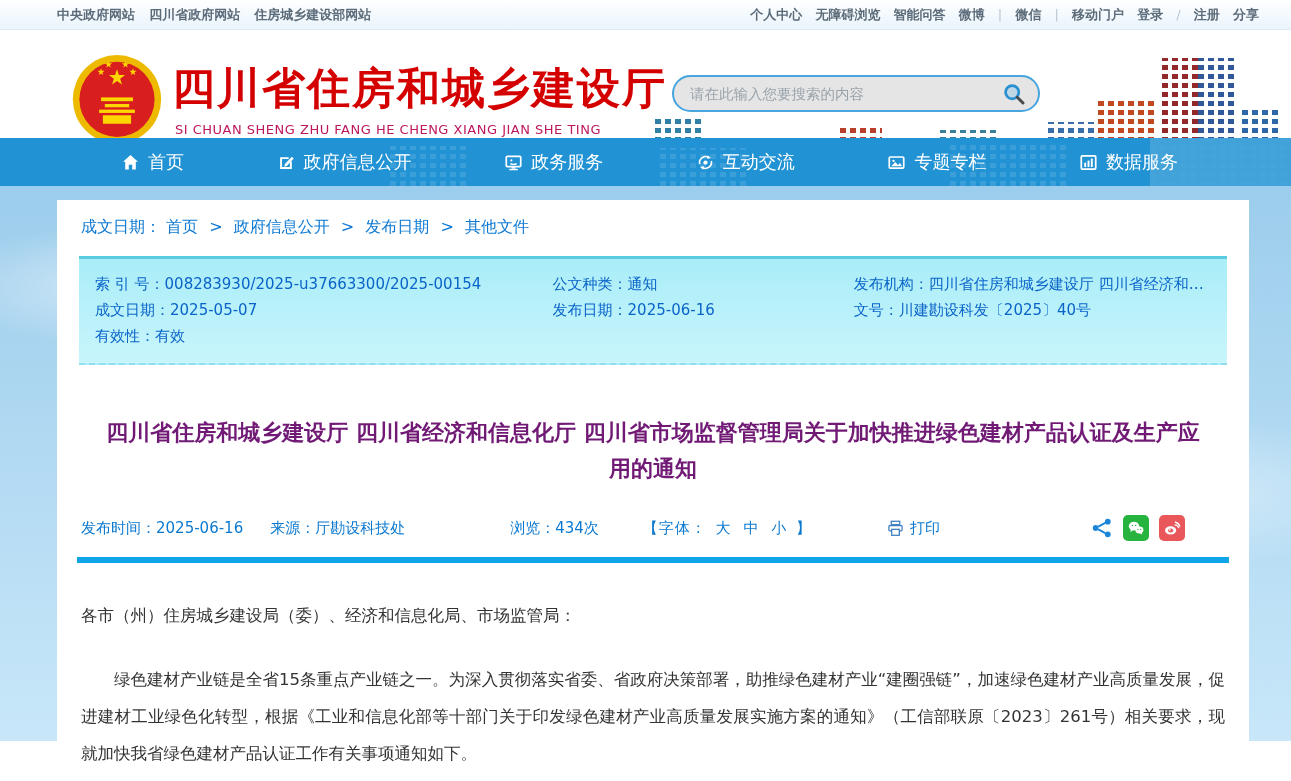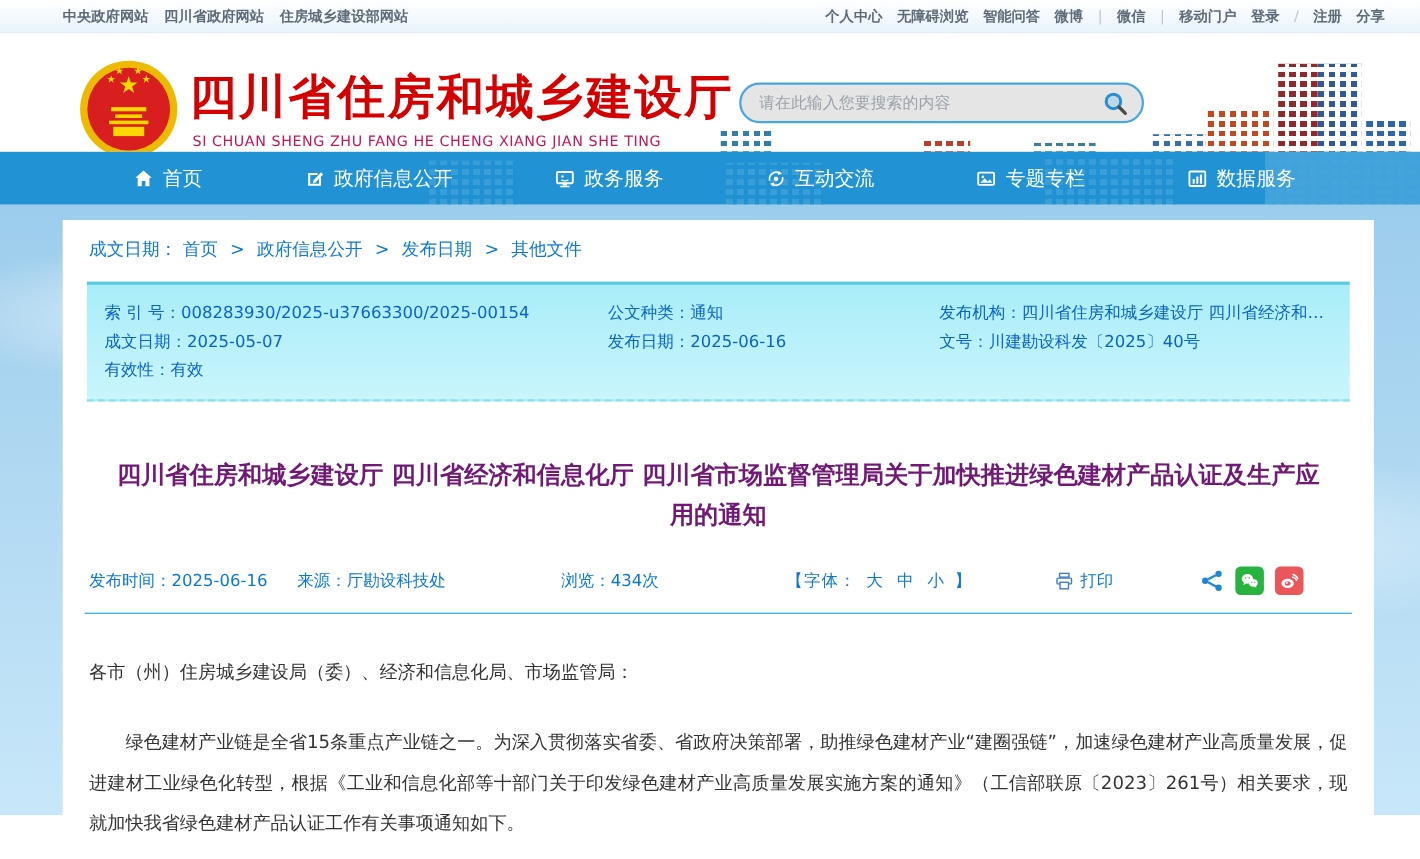--- a/index.html
+++ b/index.html
@@ -59,24 +59,24 @@
                color:#0a64c8; font-size:15px; }
   .doc-table .row { display:grid; grid-template-columns:41% 27% 32%; line-height:26px; }
   .doc-table .cell { white-space:nowrap; overflow:hidden; text-overflow:ellipsis; }
 
   
   .article-title { margin:50px auto 0; width:1100px; text-align:center; color:#701a75;
                    font-size:22px; font-weight:bold; line-height:36px; }
 
   
   .meta { margin-top:28px; display:flex; align-items:center; font-size:15px; color:#0b79d0;
-          border-bottom:1px solid #0ea5e9; padding:0 4px 16px; }
+          border-bottom:6px solid #0ea5e9; padding:0 4px 16px; }
   .meta .m-src { margin-left:27px; }
   .meta .m-views { margin-left:105px; }
-  .meta .m-font { margin-left:116px; letter-spacing:1px; }
+  .meta .m-font { margin-left:44px; letter-spacing:1px; }
   .meta .m-font span.fs { cursor:pointer; margin:0 3px; }
   .meta .m-print { margin-left:75px; display:flex; align-items:center; gap:6px; cursor:pointer; }
   .meta .m-share { margin-left:auto; margin-right:40px; display:flex; align-items:center; gap:10px; }
   .icon-badge { width:26px; height:26px; border-radius:5px; display:flex; align-items:center; justify-content:center; cursor:pointer; }
   .badge-wechat { background:#26b33e; }
   .badge-weibo { background:#e9575b; }
   .share-plain { cursor:pointer; display:flex; align-items:center; }
 
   
   .article-body { padding:38px 4px 0; color:#333; font-size:16.5px; }

